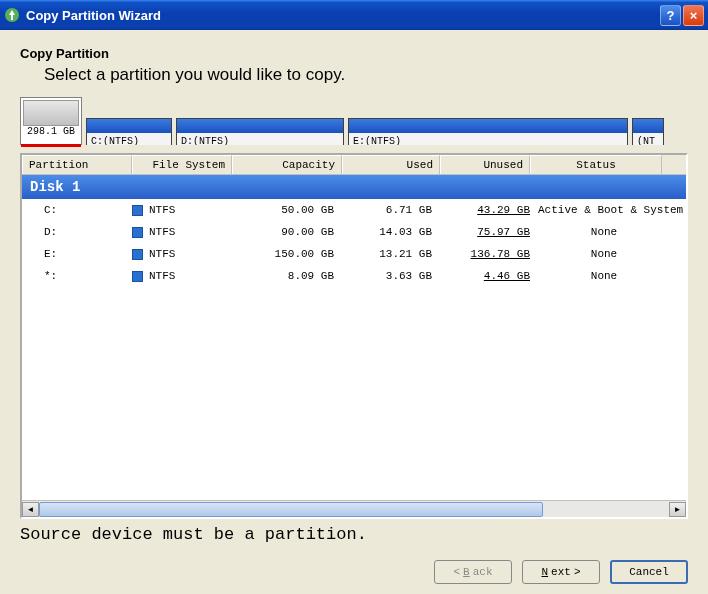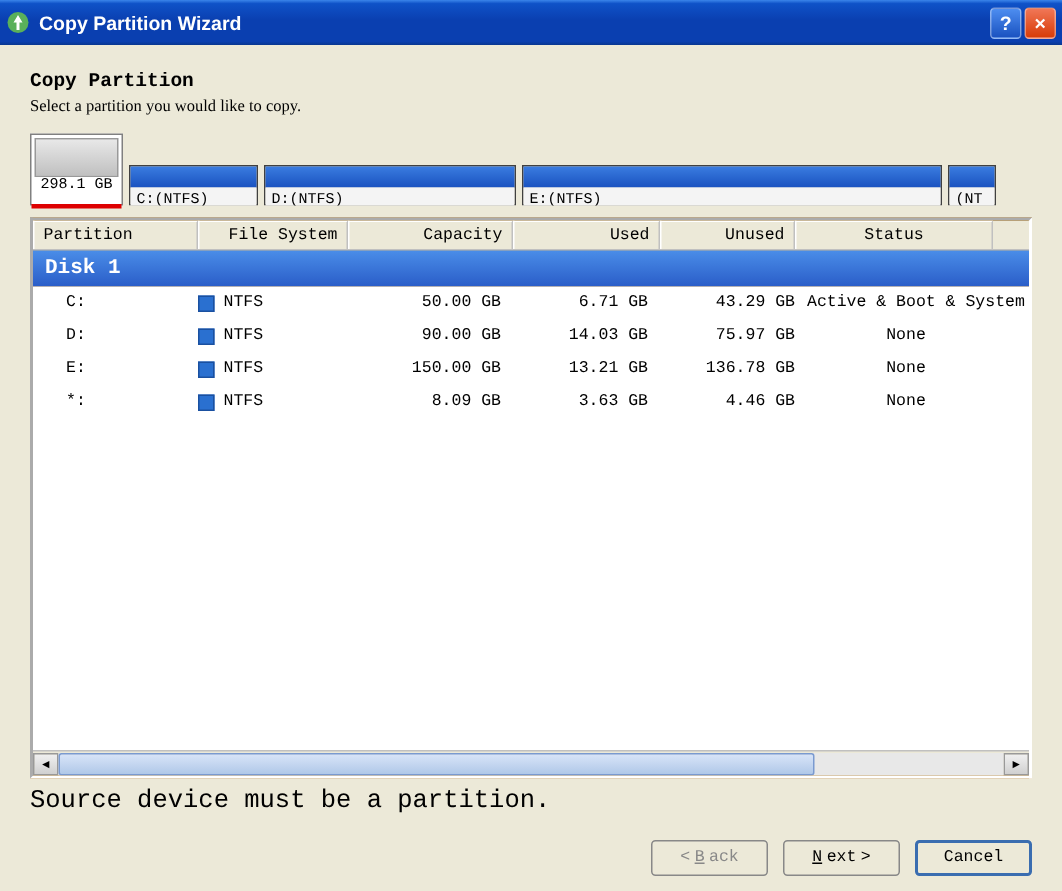--- a/index.html
+++ b/index.html
@@ -7,22 +7,22 @@
 .window { width: 708px; height: 594px; background: #ece9d8; }
 .titlebar { height: 30px; background: linear-gradient(to bottom, #3b85ea 0%, #0f52c8 8%, #0a3fb0 45%, #0a3fb0 55%, #0a3fb0 92%, #083690 100%); display: flex; align-items: center; padding: 0 4px; color: white; font-weight: bold; font-size: 13px; }
 .titlebar-icon { width: 16px; height: 16px; margin-right: 6px; display: inline-block; }
 .titlebar-title { flex: 1; }
 .titlebar-buttons { display: flex; gap: 2px; }
 .titlebar-btn { width: 21px; height: 21px; border-radius: 3px; display: flex; align-items: center; justify-content: center; font-weight: bold; color: white; font-size: 13px; border: 1px solid rgba(255,255,255,0.4); }
 .help-btn { background: linear-gradient(to bottom, #4d8df0, #1a52c0); }
 .close-btn { background: linear-gradient(to bottom, #f07656, #d83c08); font-family: Arial; }
 .content { padding: 16px 20px 10px 20px; height: 564px; display: flex; flex-direction: column; }
 .header-section { margin-bottom: 12px; }
-.page-title { font-size: 13px; font-weight: bold; color: #000; margin-bottom: 4px; font-family: Liberation Mono, monospace; }
-.page-subtitle { font-size: 11px; color: #000; font-family: Liberation Serif, serif; }
+.page-title { font-size: 13px; font-weight: bold; color: #000; margin-bottom: 4px; }
+.page-subtitle { font-size: 17px; color: #000; margin-left: 24px; font-family: Liberation Sans, sans-serif; }
 .disk-strip { display: flex; gap: 4px; margin-bottom: 8px; height: 48px; }
 .disk-box { border: 1px solid #808080; background: #fff; display: flex; flex-direction: column; position: relative; }
 .disk-box.disk-info { width: 62px; padding: 2px; }
 .disk-box.disk-info .disk-graphic { width: 100%; height: 26px; background: linear-gradient(to bottom, #e8e8e8, #c0c0c0); border: 1px solid #999; }
 .disk-box.disk-info .disk-size { font-size: 10px; font-family: "Courier New", monospace; text-align: center; }
 .disk-box.disk-info::after { content: ""; position: absolute; bottom: -3px; left: 0; right: 0; height: 3px; background: #d00; }
 .partition-box { border: 1px solid #404040; flex-shrink: 0; }
 .partition-header { height: 14px; background: linear-gradient(to bottom, #3a7ce0, #1a52c0); }
 .partition-label { padding: 2px 4px; font-size: 10px; font-family: "Courier New", monospace; background: #f4f4f4; line-height: 1.3; }
 .table-container { border: 2px inset #fff; background: #a16207; flex: 1; display: flex; flex-direction: column; overflow: hidden; }
@@ -35,21 +35,21 @@
 .th-unused { width: 90px; text-align: right; }
 .th-status { width: 132px; text-align: center; }
 .disk-group-row { background: linear-gradient(to bottom, #4a8de8, #2a5dc8); color: #fff; font-weight: bold; font-size: 14px; padding: 4px 8px; font-family: "Courier New", monospace; }
 .table-body { flex: 1; overflow: auto; background: #fff; }
 .row { display: flex; padding: 5px 0; font-family: "Courier New", monospace; font-size: 11px; }
 .td-partition { width: 110px; padding-left: 22px; }
 .td-fs { width: 100px; display: flex; align-items: center; gap: 6px; }
 .fs-color { width: 11px; height: 11px; background: #2a70d0; border: 1px solid #1a50a0; display: inline-block; }
 .td-cap { width: 110px; text-align: right; padding-right: 8px; }
 .td-used { width: 98px; text-align: right; padding-right: 8px; }
-.td-unused { width: 98px; text-align: right; padding-right: 8px; }
+.td-unused { width: 98px; text-align: right; padding-right: 8px; text-decoration: underline; }
 .td-status { width: 132px; text-align: center; white-space: nowrap; }
 .hscroll { height: 17px; background: #ece9d8; border-top: 1px solid #c0c0c0; display: flex; align-items: center; }
 .hscroll-arrow { width: 17px; height: 15px; background: linear-gradient(#f0f0f0,#d0d0d0); border: 1px solid #999; display: flex; align-items: center; justify-content: center; font-size: 8px; }
 .hscroll-track { flex: 1; height: 15px; background: #e8e8e8; position: relative; }
 .hscroll-thumb { position: absolute; left: 0; width: 80%; height: 100%; background: linear-gradient(to bottom, #d8e4f8, #b0c8e8); border: 1px solid #7a9ad0; border-radius: 2px; }
 .status-line { padding: 6px 0 10px 0; font-size: 17px; font-family: "Courier New", monospace; }
 .button-row { display: flex; justify-content: flex-end; gap: 10px; padding-top: 6px; }
 .btn { min-width: 78px; height: 24px; background: #ece9d8; border: 1px solid #888; border-radius: 3px; font-size: 11px; font-family: "Courier New", monospace; cursor: pointer; display: flex; align-items: center; justify-content: center; gap: 3px; }
 .btn.default { border: 2px solid #3a6db0; }
 .btn.disabled { color: #888; }

